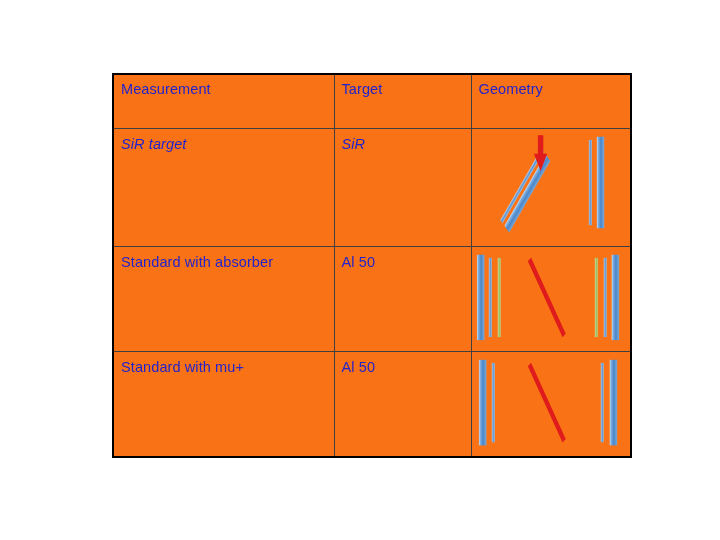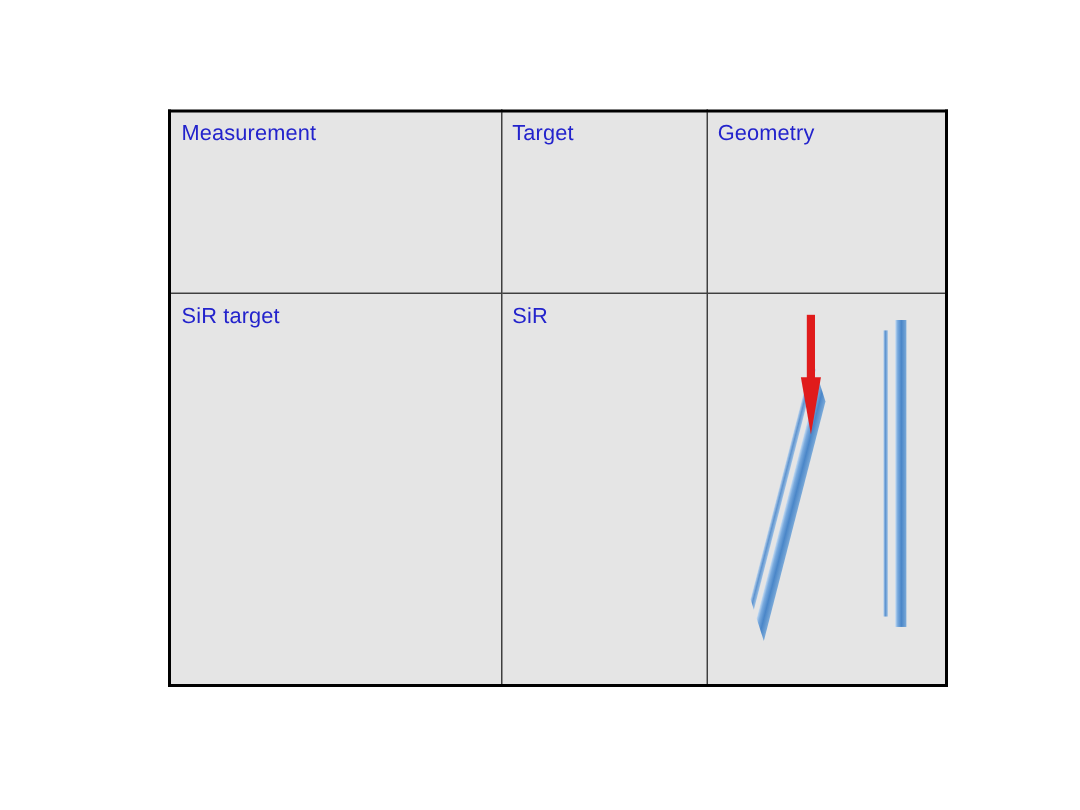--- a/index.html
+++ b/index.html
@@ -32,21 +32,21 @@
     border-collapse: collapse;
     table-layout: fixed;
     background: #ffffff;
   }
 
   #geometry-table td,
   #geometry-table th {
     border: 1px solid #3f3f3f;
     padding: 0;
     vertical-align: top;
-    background: #e5e5e5;
+    background: #f97316;
   }
 
   
   #geometry-table {
     border: 2px solid #000000;
   }
 
   .col-measurement { width: 221px; }
   .col-target      { width: 137px; }
   .col-geometry    { width: 160px; }
@@ -60,21 +60,21 @@
     letter-spacing: 0.1px;
     white-space: pre-line;
   }
 
   .header-row .cell-text {
     padding-top: 6px;
   }
 
   .header-row td { height: 34px; }
 
-  .row-tall td  { height: 75px; }
+  .row-tall td  { height: 75px; font-style: italic; }
   .row-mid  td  { height: 76px; }
   .row-std  td  { height: 67px; }
 
   
   .geo-cell { position: relative; }
   .geo-canvas {
     position: absolute;
     left: 0; top: 0;
     width: 100%;
     height: 100%;
@@ -152,17 +152,61 @@
           <g>
             <rect x="118" y="7" width="3" height="55" fill="url(#barBlueThin)"></rect>
             <rect x="126" y="5" width="7.5" height="59" fill="url(#barBlueWide)"></rect>
           </g>
         </svg>
       </td>
     </tr>
 
 
 
-
+    <tr class="row-std">
+      <td>
+        <div class="cell-text">Standard with absorber</div>
+      </td>
+      <td>
+        <div class="cell-text">Al 50</div>
+      </td>
+      <td class="geo-cell">
+        <svg class="geo-canvas" viewBox="0 0 160 67" preserveAspectRatio="none">
+          <g>
+            <rect x="5" y="5" width="7.5" height="55" fill="url(#barBlueWide)"></rect>
+            <rect x="17" y="7" width="3" height="51" fill="url(#barBlueThin)"></rect>
+          </g>
+          <rect x="26" y="7" width="3" height="51" fill="url(#barGreen)"></rect>
+          <line x1="58" y1="8" x2="93" y2="57" stroke="#e01b1b" stroke-width="4"></line>
+          <rect x="124" y="7" width="3" height="51" fill="url(#barGreen)"></rect>
+          <g>
+            <rect x="133" y="7" width="3" height="51" fill="url(#barBlueThin)"></rect>
+            <rect x="141" y="5" width="7.5" height="55" fill="url(#barBlueWide)"></rect>
+          </g>
+        </svg>
+      </td>
+    </tr>
+
+    <tr class="row-std">
+      <td>
+        <div class="cell-text">Standard with mu+</div>
+      </td>
+      <td>
+        <div class="cell-text">Al 50</div>
+      </td>
+      <td class="geo-cell">
+        <svg class="geo-canvas" viewBox="0 0 160 67" preserveAspectRatio="none">
+          <g>
+            <rect x="7" y="5" width="7.5" height="55" fill="url(#barBlueWide)"></rect>
+            <rect x="20" y="7" width="3" height="51" fill="url(#barBlueThin)"></rect>
+          </g>
+          <line x1="58" y1="8" x2="93" y2="57" stroke="#e01b1b" stroke-width="4"></line>
+          <g>
+            <rect x="130" y="7" width="3" height="51" fill="url(#barBlueThin)"></rect>
+            <rect x="139" y="5" width="7.5" height="55" fill="url(#barBlueWide)"></rect>
+          </g>
+        </svg>
+      </td>
+    </tr>
 
   </tbody>
     </table>
 </div>
 
 </body></html>

